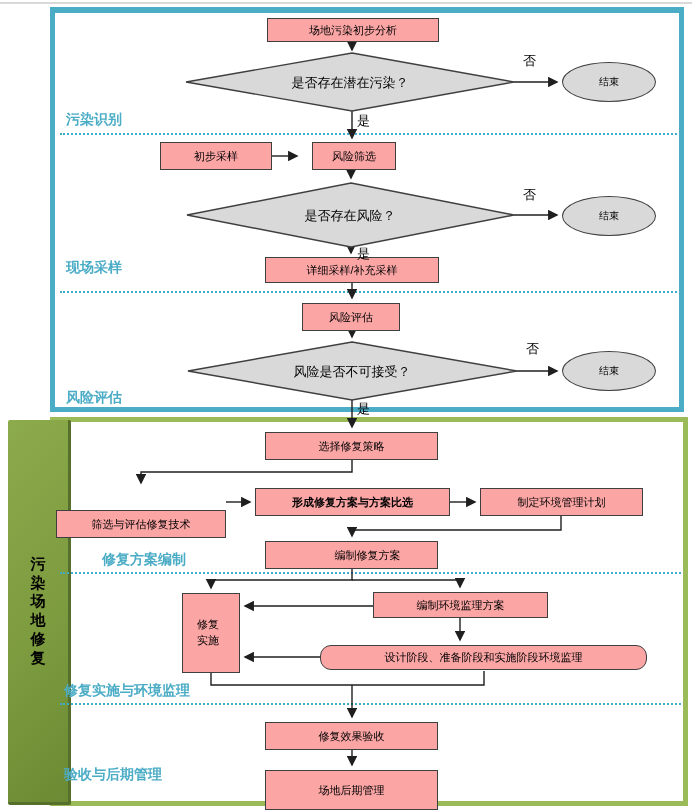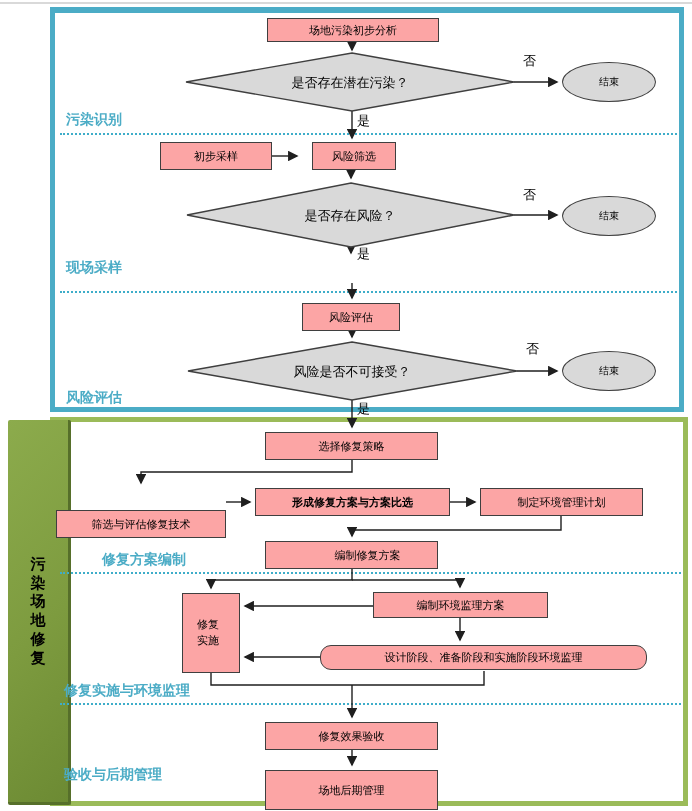--- a/index.html
+++ b/index.html
@@ -101,20 +101,21 @@
     <g fill="#d9d9d9" stroke="#3f3f3f" stroke-width="1.4">
       <polygon points="352,53 514,82 352,111 186,82"></polygon>
       <polygon points="351,183 514,215 351,247 187,215"></polygon>
       <polygon points="352,342 517,371 352,400 188,371"></polygon>
     </g>
   </svg>
 
   <div class="box" style="left:267px;top:18px;width:172px;height:24px;">场地污染初步分析</div>
   <div class="box" style="left:160px;top:142px;width:112px;height:28px;">初步采样</div>
   <div class="box" style="left:312px;top:142px;width:84px;height:28px;">风险筛选</div>
+  <div class="box" style="left:265px;top:257px;width:174px;height:26px;">详细采样/补充采样</div>
   <div class="box" style="left:302px;top:303px;width:98px;height:28px;">风险评估</div>
   <div class="box" style="left:265px;top:432px;width:173px;height:28px;">选择修复策略</div>
   <div class="box" style="left:56px;top:488px;width:170px;height:28px;margin-top:22px;">筛选与评估修复技术</div>
   <div class="box" style="left:255px;top:488px;width:195px;height:28px;font-weight:bold;">形成修复方案与方案比选</div>
   <div class="box" style="left:480px;top:488px;width:163px;height:28px;">制定环境管理计划</div>
   <div class="box" style="left:265px;top:541px;width:173px;height:28px;padding-left:32px;">编制修复方案</div>
   <div class="box" style="left:182px;top:593px;width:58px;height:80px;">
     <span class="wrapnarrow">修复实施</span>
   </div>
   <div class="box" style="left:373px;top:592px;width:175px;height:26px;">编制环境监理方案</div>

